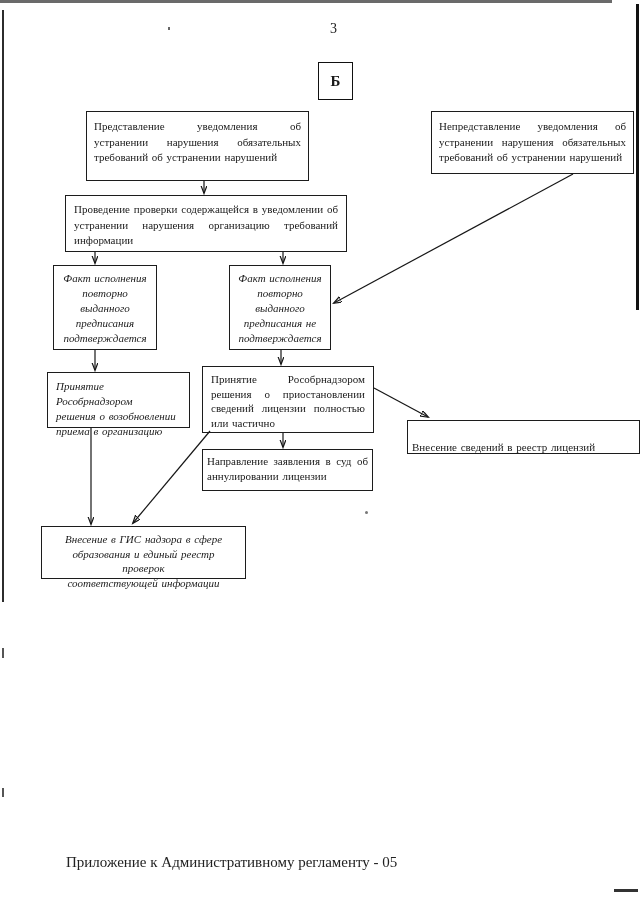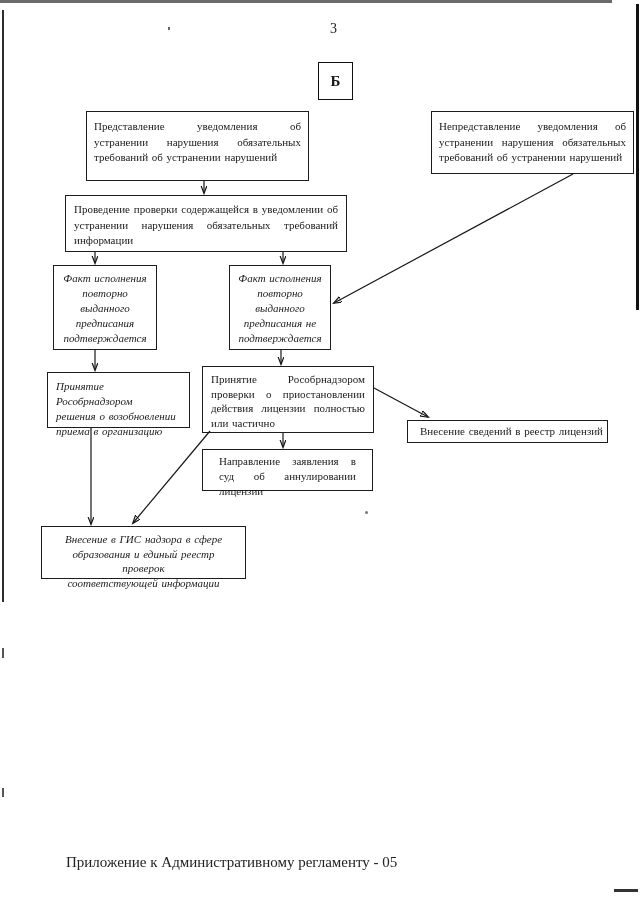--- a/index.html
+++ b/index.html
@@ -47,22 +47,22 @@
   }
   .pre{white-space:pre-line;font-style:italic;}
 
   .n-submit   {left:86px;  top:111px; width:223px; height:70px; text-align:justify; padding:7px 7px;}
   .n-nonotice {left:393px; top:111px; width:203px; height:63px; text-align:justify; padding:7px 7px;margin-left:38px;}
   .n-check    {left:65px;  top:195px; width:282px; height:57px; text-align:justify; padding:6px 8px;}
   .n-factyes  {left:53px;  top:265px; width:104px; height:85px; text-align:center;  padding:5px 2px; line-height:15px;}
   .n-factno   {left:229px; top:265px; width:102px; height:85px; text-align:center;  padding:5px 2px; line-height:15px;}
   .n-resume   {left:47px;  top:372px; width:143px; height:56px; text-align:left;    padding:6px 8px; line-height:15px;}
   .n-suspend  {left:202px; top:366px; width:172px; height:67px; text-align:justify; padding:5px 8px; line-height:14.5px;}
-  .n-register {left:407px; top:420px; width:201px; height:23px; text-align:right;  padding:0 4px; line-height:20px;}
-  .n-court    {left:202px; top:449px; width:171px; height:42px; text-align:justify; padding:4px 16px; line-height:15px;}
+  .n-register {left:407px; top:420px; width:233px; height:23px; text-align:left;  padding:16px 4px; line-height:20px;}
+  .n-court    {left:202px; top:449px; width:171px; height:42px; text-align:justify; padding:4px 4px; line-height:15px;}
   .n-gis      {left:41px;  top:526px; width:205px; height:53px; text-align:center;  padding:5px 8px; line-height:14.5px;}
 
   .footer{
     position:absolute;left:66px;top:856px;
     font-size:15px;line-height:12px;color:#222;
   }
 
   svg.arrows{position:absolute;left:0;top:0;width:640px;height:905px;pointer-events:none;}
   svg.arrows line, svg.arrows path{stroke:#161616;stroke-width:1.2;fill:none;}
 </style>
@@ -79,35 +79,35 @@
   <div class="scan-br"></div>
   <div class="speck1"></div>
   <div class="speck2"></div>
 
   <div class="page-number">3</div>
 
   <div class="connector-box">Б</div>
 
   <div class="node n-submit">Представление уведомления об устранении нарушения обязательных требований об устранении нарушений</div>
   <div class="node n-nonotice">Непредставление уведомления об устранении нарушения обязательных требований об устранении нарушений</div>
-  <div class="node n-check">Проведение проверки содержащейся в уведомлении об устранении нарушения обязательных требований информации</div>
+  <div class="node n-check">Проведение проверки содержащейся в уведомлении об устранении нарушения организацию требований информации</div>
   <div class="node n-factyes pre">Факт исполнения
 повторно
 выданного
 предписания
 подтверждается</div>
   <div class="node n-factno pre">Факт исполнения
 повторно
 выданного
 предписания  не
 подтверждается</div>
   <div class="node n-resume pre">Принятие Рособрнадзором
 решения о возобновлении
 приема в организацию</div>
-  <div class="node n-suspend">Принятие Рособрнадзором проверки о приостановлении действия лицензии полностью или частично</div>
+  <div class="node n-suspend">Принятие Рособрнадзором решения о приостановлении сведений лицензии полностью или частично</div>
   <div class="node n-register">Внесение  сведений в реестр лицензий</div>
   <div class="node n-court">Направление заявления в суд об аннулировании лицензии</div>
   <div class="node n-gis pre">Внесение в ГИС надзора в сфере
 образования и единый реестр проверок
 соответствующей информации</div>
 
   <svg class="arrows" viewBox="0 0 640 905" xmlns="http://www.w3.org/2000/svg">
     <defs>
       <marker id="ah" markerWidth="10" markerHeight="8" refX="7.5" refY="3" orient="auto" markerUnits="userSpaceOnUse">
         <path d="M0,0 L8,3 L0,6 z" fill="#161616" stroke="none"></path>

